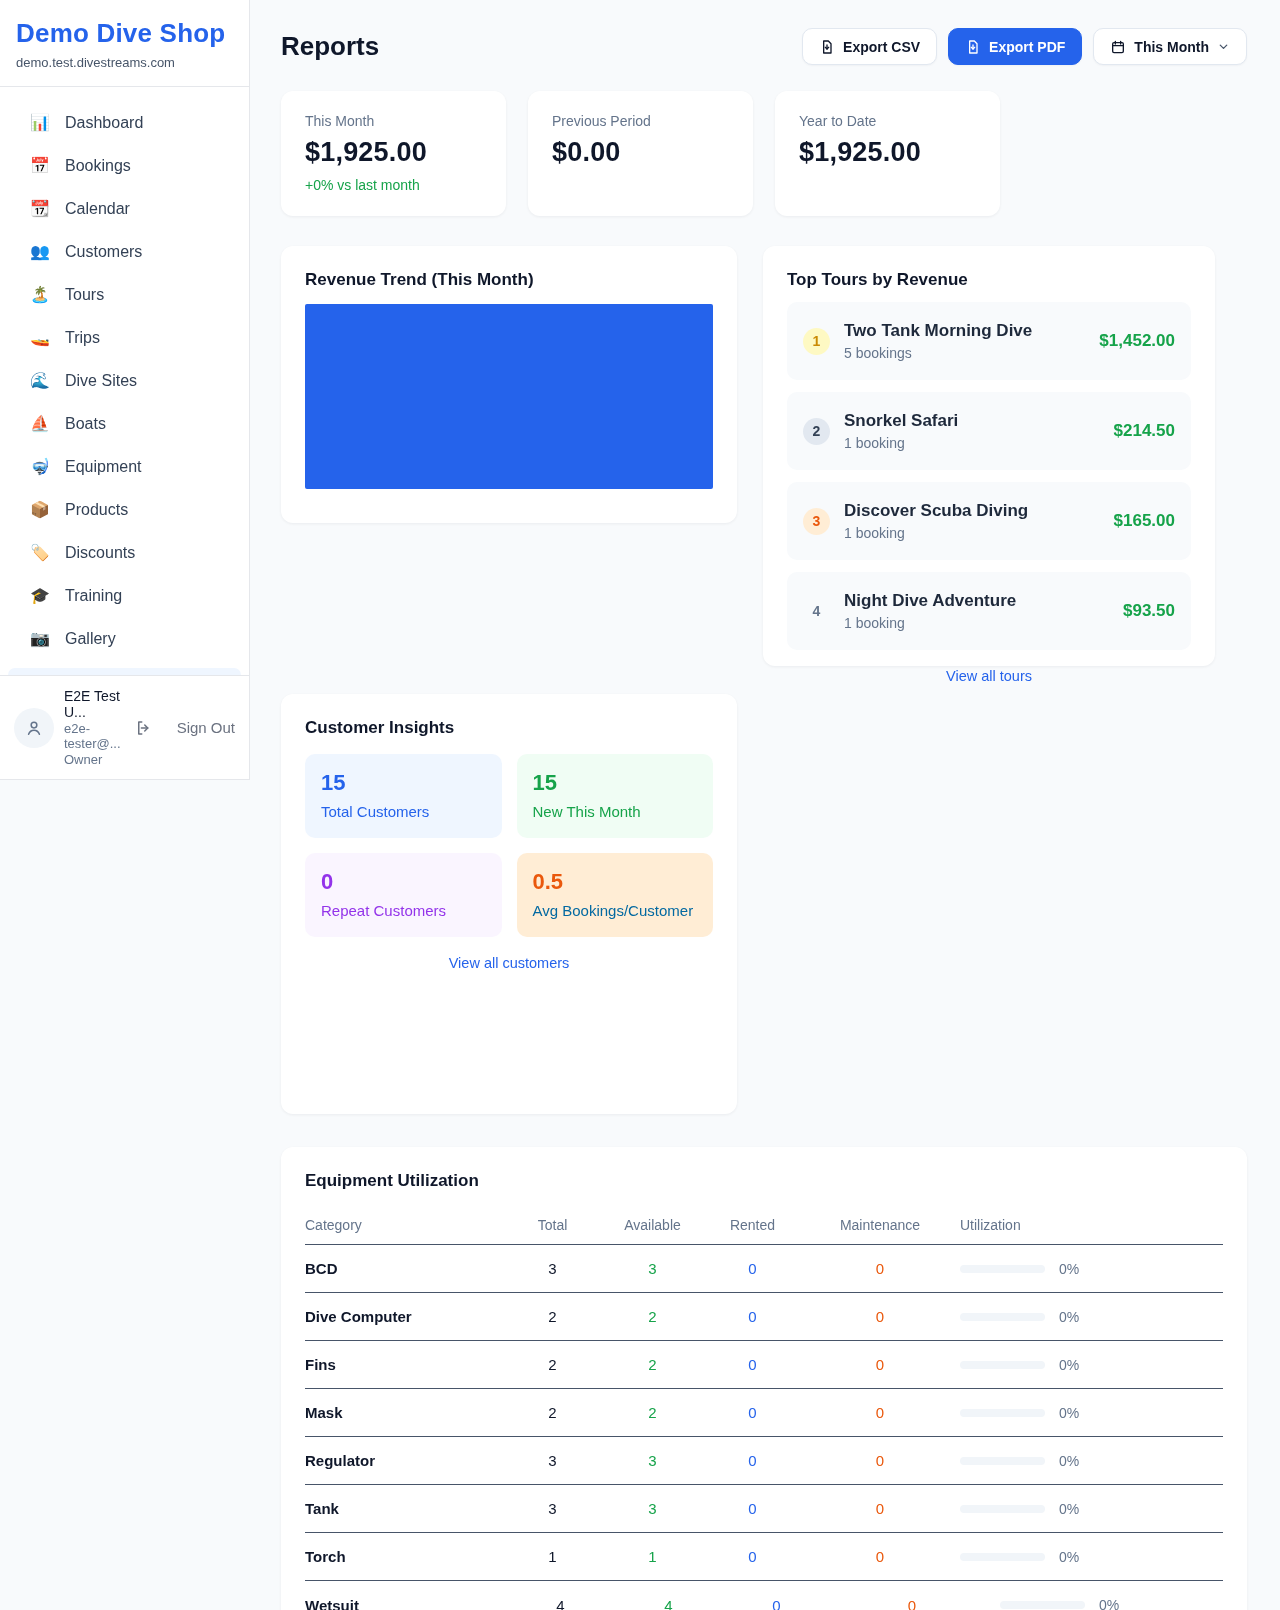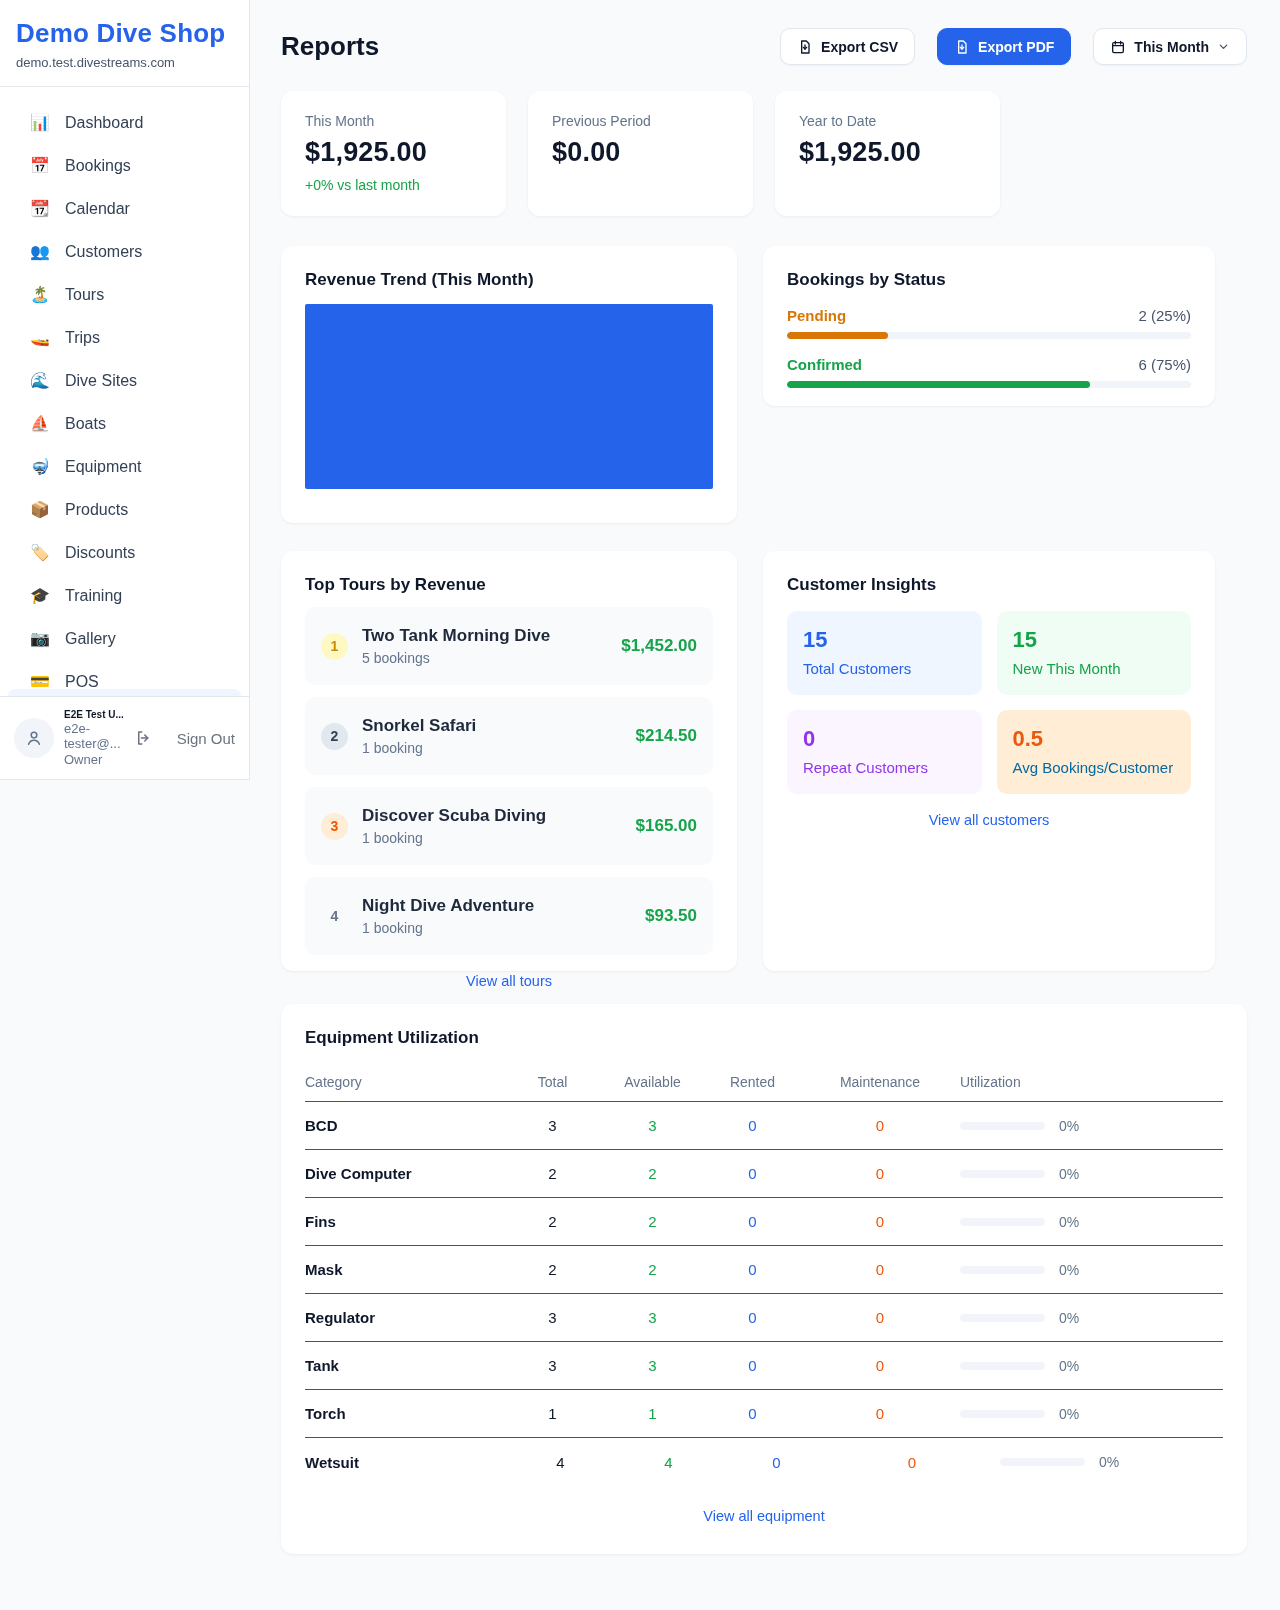--- a/index.html
+++ b/index.html
@@ -27,28 +27,28 @@
     position:absolute; left:8px; right:8px; bottom:0; height:7px;
     background:#eff6ff; border-radius:8px 8px 0 0;
   }
   .sb-foot {
     border-top:1px solid #e5e7eb; padding:12px 14px; display:flex; align-items:center; gap:10px;
   }
   .avatar {
     width:40px; height:40px; border-radius:50%; background:#f1f5f9; flex:0 0 40px;
     display:flex; align-items:center; justify-content:center; color:#64748b;
   }
-  .u-name { font-size:10px; font-weight:bold; color:#0f172a; }
+  .u-name { font-size:14px; font-weight:normal; color:#0f172a; }
   .u-mail, .u-role { font-size:13px; color:#64748b; margin-top:1px; }
   .signout { margin-left:auto; display:flex; align-items:center; gap:24px; color:#6b7280; font-size:15px; cursor:pointer; white-space:nowrap; }
   
   .main { margin-left:250px; padding:28px 33px 0 31px; width:1030px; }
   .page-head { display:flex; align-items:center; justify-content:space-between; margin-bottom:26px; }
   .page-title { font-size:26px; font-weight:700; color:#0f172a; }
-  .head-actions { display:flex; gap:22px;align-items:flex-end; }
+  .head-actions { display:flex; gap:11px;align-items:flex-end; }
   .btn {
     display:flex; align-items:center; gap:8px; height:37px; padding:0 16px;
     border-radius:10px; font-size:14px; font-weight:600; cursor:pointer;
     background:#fff; border:1px solid #e2e8f0; color:#0f172a;
     box-shadow:0 1px 2px rgba(15,23,42,.04);
   }
   .btn.primary { background:#2563eb; border-color:#2563eb; color:#fff; }
   .btn svg { display:block; }
   
   .card { background:#fff; border-radius:12px; box-shadow:0 1px 3px rgba(15,23,42,.06); }
@@ -254,41 +254,20 @@
     </div>
   </section>
 
   <section class="mid-grid">
 
     <div class="card panel" style="height:277px;">
       <div class="panel-title">Revenue Trend (This Month)</div>
       <div class="rev-block" style="background: rgb(37, 99, 235);"></div>
     </div>
 
-    <div class="card panel" style="height:160px;">
-      <div class="panel-title">Bookings by Status</div>
-      <div class="status-row">
-        <div class="status-line">
-          <span class="status-label" style="color: rgb(217, 119, 6);">Pending</span>
-          <span class="status-val">2 (25%)</span>
-        </div>
-        <div class="track">
-          <div class="fill" style="background: rgb(217, 119, 6); width: 25%;"></div>
-        </div>
-      </div>
-      <div class="status-row">
-        <div class="status-line">
-          <span class="status-label" style="color: rgb(22, 163, 74);">Confirmed</span>
-          <span class="status-val">6 (75%)</span>
-        </div>
-        <div class="track">
-          <div class="fill" style="background: rgb(22, 163, 74); width: 75%;"></div>
-        </div>
-      </div>
-    </div>
 
     <div class="card panel tt-panel">
       <div class="panel-title">Top Tours by Revenue</div>
       <div class="tour-row">
         <div class="rank" style="background: rgb(254, 249, 195); color: rgb(202, 138, 4);">1</div>
         <div>
             <div class="tour-name">Two Tank Morning Dive</div>
              <div class="tour-sub">5 bookings</div>
           </div>
         <div class="tour-amt">$1,452.00</div>

